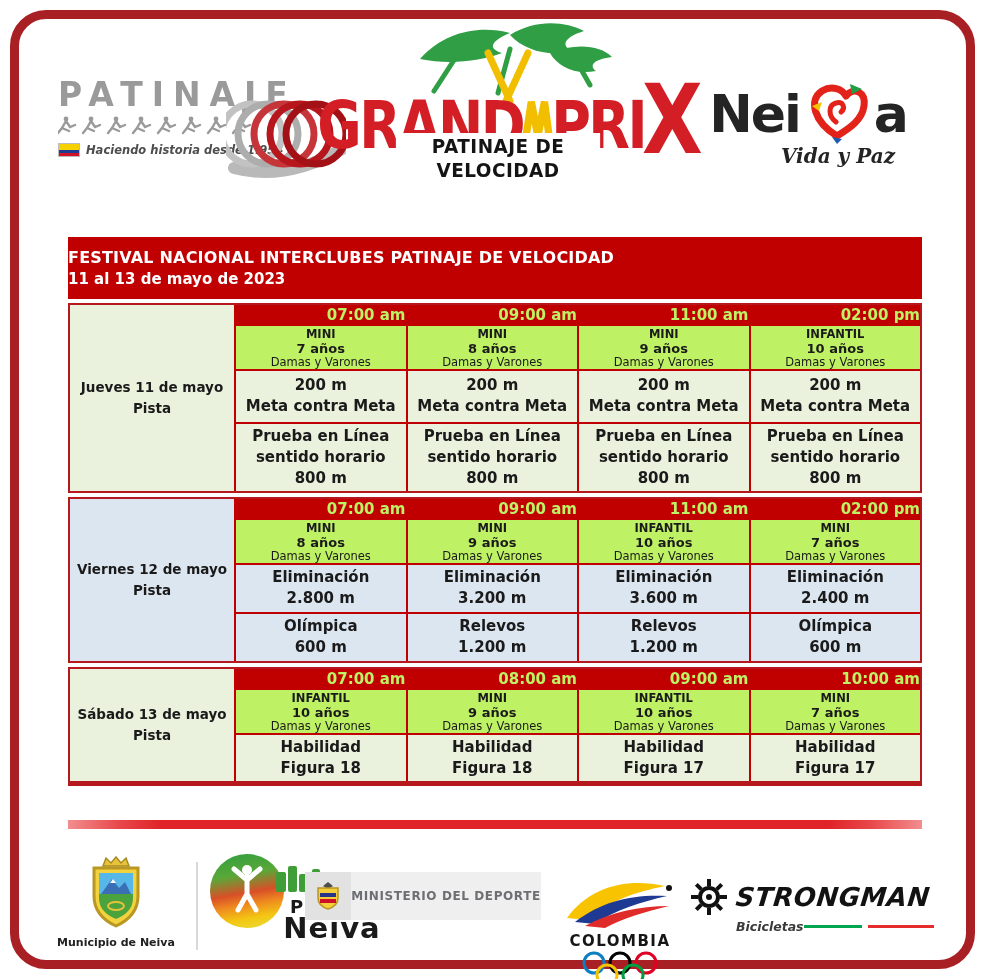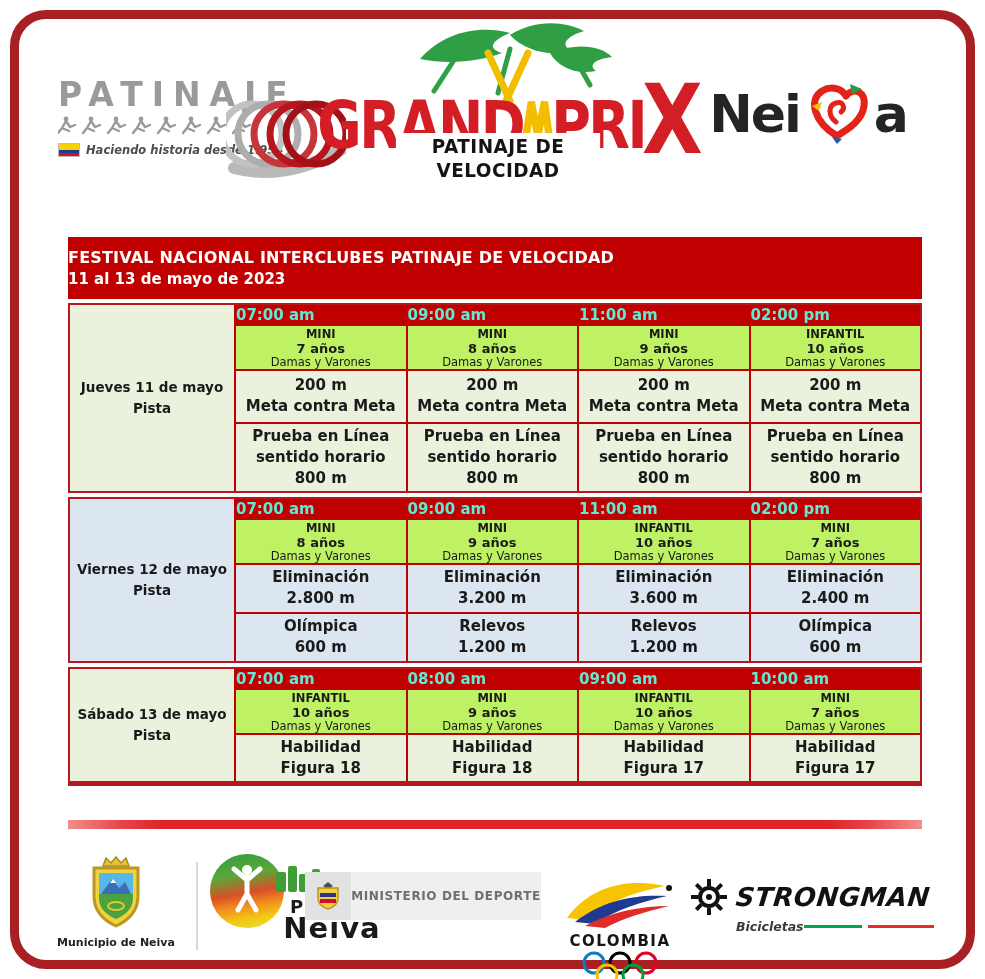--- a/index.html
+++ b/index.html
@@ -52,22 +52,22 @@
   .sec2{height:162px;}
   .sec3{height:112px;}
   .sec:last-child{border-bottom-width:5px;}
   .daylabel{
     width:164px;flex:0 0 164px;display:flex;flex-direction:column;justify-content:center;
     align-items:center;font-weight:bold;font-size:13.5px;line-height:1.55;text-align:center;
   }
   .cols{flex:1;display:flex;}
   .col{flex:1;display:flex;flex-direction:column;border-left:2px solid #c00000;min-width:0;}
   .time{
-    flex:0 0 21px;background:#c00000;color:#5eead4;font-weight:bold;font-size:15px;
-    line-height:21px;text-align:left;
+    flex:0 0 21px;background:#c00000;color:#bef264;font-weight:bold;font-size:15px;
+    line-height:21px;text-align:right;
   }
   .cat{flex:0 0 41px;background:#bef264;text-align:center;padding-top:2px;border-bottom:2px solid #c00000;}
   .catname{font-size:11.5px;font-weight:bold;line-height:13px;}
   .age{font-size:13px;font-weight:bold;line-height:15px;}
   .gender{font-size:11.5px;line-height:13px;}
   .event{
     flex:1;display:flex;flex-direction:column;justify-content:center;align-items:center;
     font-weight:bold;font-size:15px;line-height:1.4;text-align:center;white-space:pre-line;
   }
   .event + .event{border-top:2px solid #c00000;}
@@ -191,20 +191,21 @@
       <svg width="74" height="64" viewBox="0 0 74 64">
         <path d="M37 56 C14 42 8 20 22 11 C32 5 42 9 46 16 C54 6 66 12 64 26 C62 40 50 48 37 56 Z" fill="none" stroke="#e32219" stroke-width="7" stroke-linejoin="round"></path>
         <path d="M36 42 C28 36 28 25 36 23 C43 21 46 28 41 32" fill="none" stroke="#e32219" stroke-width="5" stroke-linecap="round"></path>
         <polygon points="50,4 62,9 52,14" fill="#1e9e46"></polygon>
         <polygon points="12,26 22,22 19,31" fill="#f2c500"></polygon>
         <polygon points="32,57 42,59 37,64" fill="#1f5bb5"></polygon>
       </svg>
     </span>
     <span class="neiva-txt">a</span>
   </div>
+  <div class="neiva-tag">Vida y Paz</div>
 </div>
 
 <div class="sched">
   <div class="band">
     <div class="band-l1">FESTIVAL NACIONAL INTERCLUBES PATINAJE DE VELOCIDAD</div>
     <div class="band-l3">11 al 13 de mayo de 2023</div>
   </div>
 
   <div class="sec sec1 sec-green">
     <div class="daylabel">

